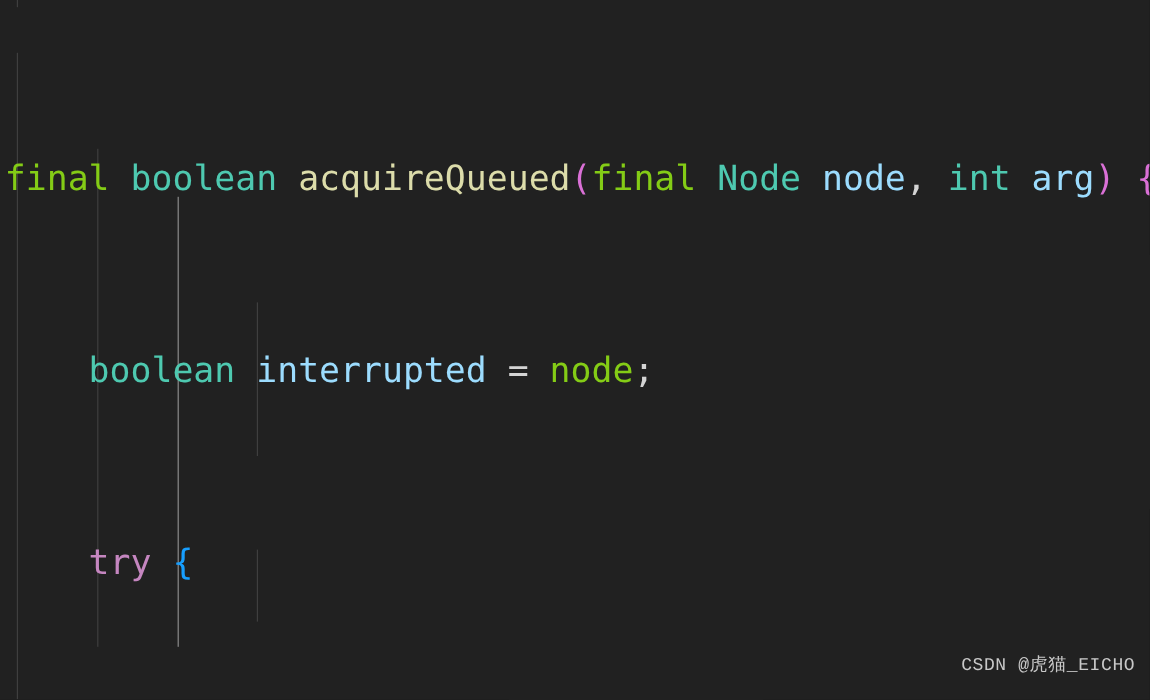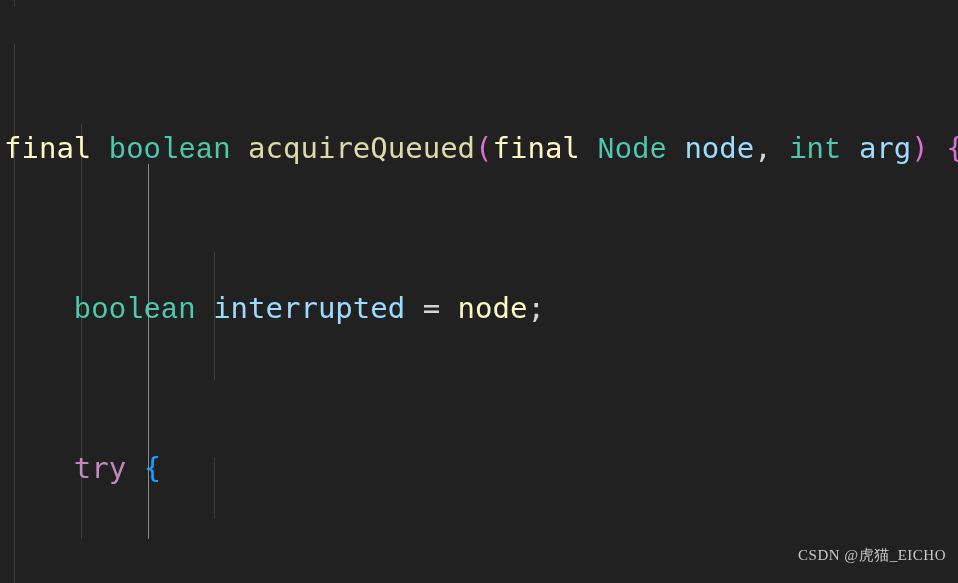--- a/index.html
+++ b/index.html
@@ -42,34 +42,34 @@
   }
   .guide {
     position: absolute;
     width: 1px;
     background: #3f3f3f;
   }
   .guide.active {
     background: #8b8b8b;
   }
   
-  .kw      { color: #fef9c3; }  
+  .kw      { color: #84cc16; }  
   .ctrl    { color: #c586c0; margin-top: 24px; }  
-  .type    { color: #4ec9b0; font-family: Liberation Mono, monospace; }  
+  .type    { color: #4ec9b0; }  
   .fn      { color: #dcdcaa; }  
   .var     { color: #9cdcfe; }  
   .punc    { color: #d4d4d4; }  
   .b1      { color: #da70d6; }  
   .b2      { color: #179fff; }  
   #watermark {
     position: absolute;
     right: 12px;
     bottom: 8px;
     color: #c9c9c9;
-    font-family: Liberation Serif, serif;
+    font-family: Liberation Mono, monospace;
     font-size: 15px;
     letter-spacing: 0.5px;
   }
 </style>
 </head>
 <body>
 
 <div id="editor">
 
   <div class="guides">

